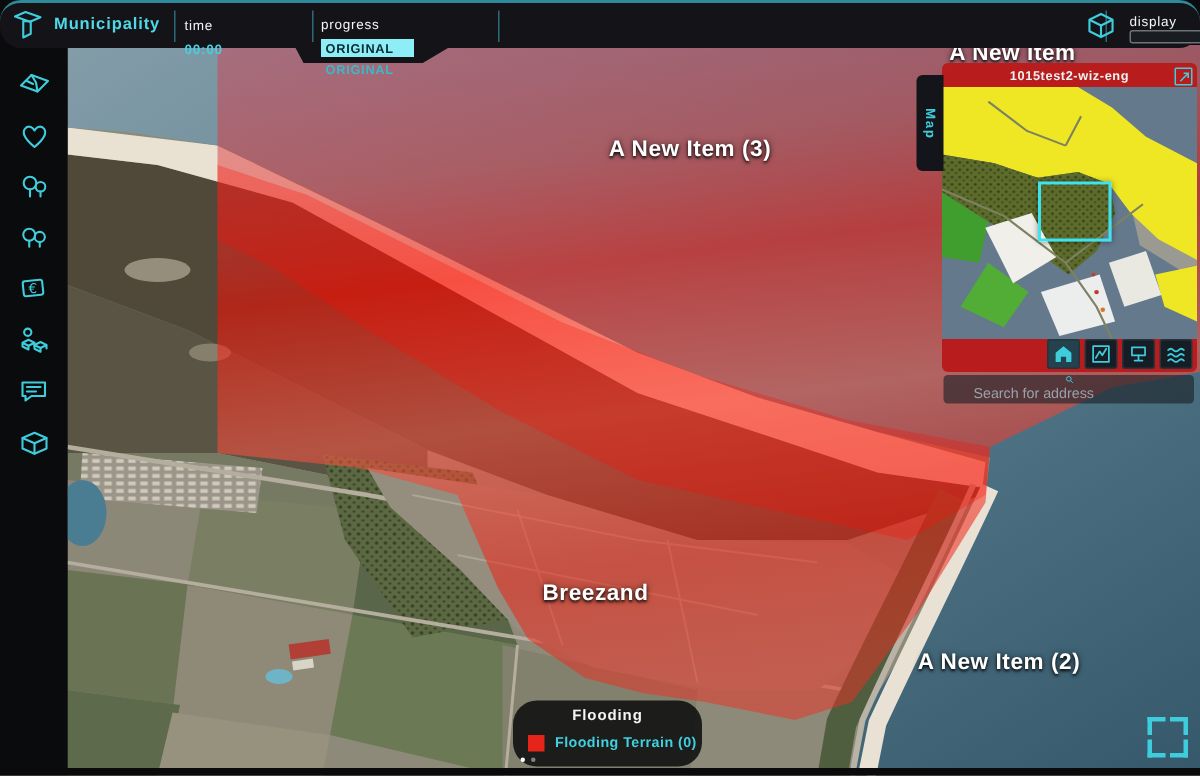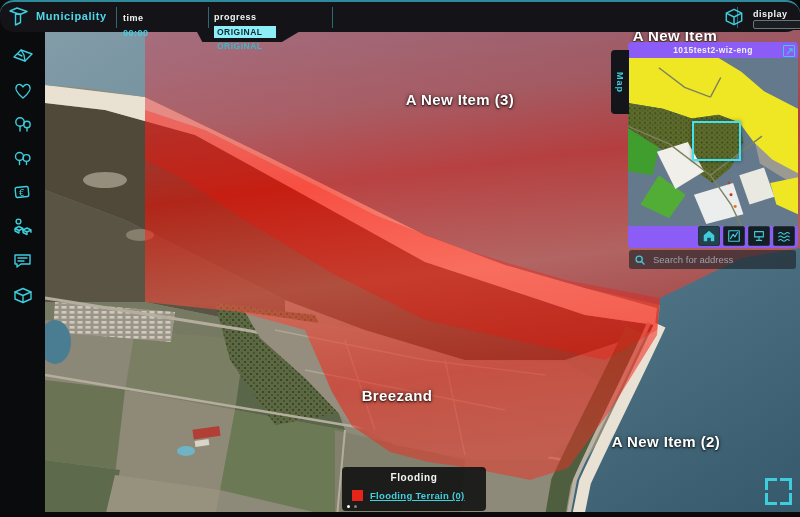--- a/index.html
+++ b/index.html
@@ -15,21 +15,21 @@
     letter-spacing:.4px;white-space:nowrap;transform:translateX(-50%);
     text-shadow:0 1px 2px rgba(0,0,0,.85),0 0 4px rgba(0,0,0,.6);z-index:5;pointer-events:none;}
 
   
   #header{position:absolute;left:0;top:0;width:800px;height:30px;background:#141418;
     border-top:2px solid #2e8染;z-index:20;}
   #header{border-top:2px solid #2e8a9a;border-radius:14px;}
   .hsep{position:absolute;top:5px;width:1px;height:21px;background:#2a6b7a;}
   #logo{position:absolute;left:7px;top:4px;}
   #brand{position:absolute;left:36px;top:8px;color:#4fd8e8;font-size:11px;font-weight:bold;letter-spacing:.6px;}
-  .hlabel{color:#f2f5f5;font-size:9px;font-weight:bold;letter-spacing:.5px;}
+  .hlabel{color:#f2f5f5;font-size:9px;font-weight:normal;letter-spacing:.5px;}
   .hvalue{color:#46cfe0;font-size:9px;font-weight:bold;letter-spacing:.5px;}
   #time-block{position:absolute;left:123px;top:5px;}
   #time-block .hvalue{display:block;margin-top:3px;}
   #display-ext{position:absolute;left:196px;top:30px;width:106px;height:12px;background:#141418;
     clip-path:polygon(0 0,100% 0,81% 100%,6% 100%);z-index:19;}
   #display-block{position:absolute;left:214px;top:4px;z-index:21;}
   #display-opt-selected{display:block;margin-top:2px;width:62px;background:#8deef8;color:#092b31;
     font-size:8.5px;font-weight:bold;letter-spacing:.5px;padding:1px 3px;border:0;text-align:left;cursor:pointer;}
   #display-opt-planned{display:block;margin-top:3px;background:none;border:0;color:#3cb9c9;
     font-size:8.5px;font-weight:bold;letter-spacing:.5px;padding:0 3px;cursor:pointer;}
@@ -41,51 +41,51 @@
   
   #sidebar{position:absolute;left:0;top:30px;width:45px;height:482px;background:rgba(10,11,14,.88);
     z-index:18;display:flex;flex-direction:column;align-items:center;padding-top:14px;gap:9px;box-sizing:border-box;}
   .sicon{width:26px;height:25px;display:flex;align-items:center;justify-content:center;cursor:pointer;}
   .sicon svg{stroke:#3ecddd;fill:none;stroke-width:1.4;stroke-linejoin:round;stroke-linecap:round;}
 
   
   #minimap-tab{position:absolute;left:611px;top:50px;width:18px;height:64px;background:#13151a;
     border-radius:4px 0 0 4px;z-index:24;color:#3ecddd;font-size:9px;font-weight:bold;letter-spacing:1px;
     writing-mode:vertical-rl;text-align:center;line-height:18px;cursor:pointer;}
-  #minimap-panel{position:absolute;left:628px;top:42px;width:170px;height:206px;background:#8b5cf6;
+  #minimap-panel{position:absolute;left:628px;top:42px;width:170px;height:206px;background:#b91c1c;
     border-radius:4px;z-index:23;overflow:hidden;}
   #minimap-header{position:relative;height:16px;}
   #minimap-title{display:block;text-align:center;color:#eef2f2;font-size:8.5px;font-weight:bold;
     letter-spacing:.4px;line-height:16px;}
   #minimap-expand{position:absolute;right:3px;top:3px;width:10px;height:10px;border:1px solid #3ecddd;
     border-radius:1px;cursor:pointer;display:flex;align-items:center;justify-content:center;}
   #minimap-content{position:relative;width:170px;height:168px;}
   #minimap-content svg{display:block;width:100%;height:100%;}
   #minimap-viewport-rect{position:absolute;left:64px;top:63px;width:45px;height:36px;
     border:2px solid #3fe3f0;box-shadow:0 0 4px rgba(0,0,0,.4);cursor:move;}
   #minimap-toolbar{position:absolute;right:3px;bottom:2px;display:flex;gap:3px;}
   .mtool{width:20px;height:18px;background:#161d24;border:1px solid #26343d;border-radius:2px;
     display:flex;align-items:center;justify-content:center;cursor:pointer;}
   .mtool.active{background:#23424d;}
   .mtool svg{stroke:#3ecddd;fill:none;stroke-width:1.3;stroke-linejoin:round;stroke-linecap:round;}
 
   
   #search-bar{position:absolute;left:629px;top:250px;width:167px;height:19px;z-index:22;
-    background:rgba(28,32,38,.62);border-radius:3px;display:flex;align-items:center;padding:0 5px;box-sizing:border-box;}
+    background:rgba(28,32,38,.62);border-radius:3px;display:flex;align-items:center;padding:0 5px;box-sizing:border-box;flex-direction:column;}
   #search-input{flex:1;background:none;border:0;outline:none;color:#cfd4d8;font-size:9.5px;
     font-family:"Liberation Sans","DejaVu Sans",sans-serif;margin-left:5px;}
   #search-input::placeholder{color:#9aa2a9;}
 
   
-  #legend{position:absolute;left:342px;top:467px;width:144px;height:44px;z-index:22;
-    background:rgba(10,10,13,.85);border-radius:4px;box-sizing:border-box;padding-top:5px;}
+  #legend{position:absolute;left:342px;top:467px;width:126px;height:44px;z-index:22;
+    background:rgba(10,10,13,.85);border-radius:16px;box-sizing:border-box;padding-top:5px;}
   #legend-title{display:block;text-align:center;color:#f4f6f6;font-size:10px;font-weight:bold;letter-spacing:.6px;}
   .legend-row{display:flex;align-items:center;margin:7px 0 0 10px;cursor:pointer;}
   .legend-swatch{width:11px;height:11px;background:#e62419;margin-right:7px;}
-  .legend-label{color:#3fd1e0;font-size:9.5px;font-weight:bold;letter-spacing:.3px;text-decoration:underline;}
+  .legend-label{color:#3fd1e0;font-size:9.5px;font-weight:bold;letter-spacing:.3px;}
   .legend-dots{position:absolute;left:5px;bottom:3px;display:flex;gap:4px;}
   .legend-dots i{width:3px;height:3px;border-radius:50%;background:#fff;}
   .legend-dots i:last-child{opacity:.45;}
 
   
   #fullscreen-btn{position:absolute;left:765px;top:478px;width:27px;height:27px;z-index:22;cursor:pointer;}
   #fullscreen-btn i{position:absolute;width:9px;height:9px;border:0 solid #3ecddd;}
   #fullscreen-btn .tl{left:0;top:0;border-left-width:3px;border-top-width:3px;}
   #fullscreen-btn .tr{right:0;top:0;border-right-width:3px;border-top-width:3px;}
   #fullscreen-btn .bl{left:0;bottom:0;border-left-width:3px;border-bottom-width:3px;}

